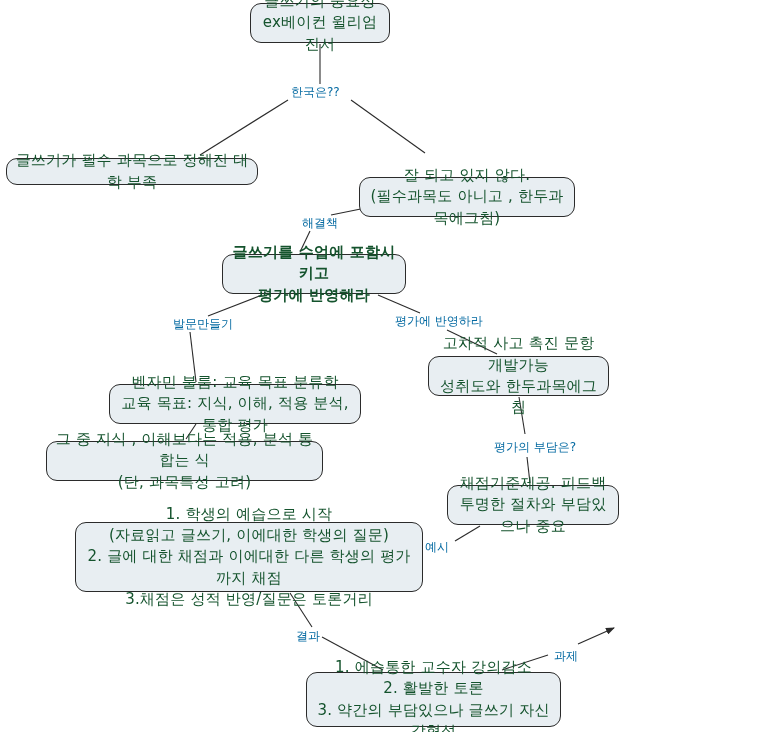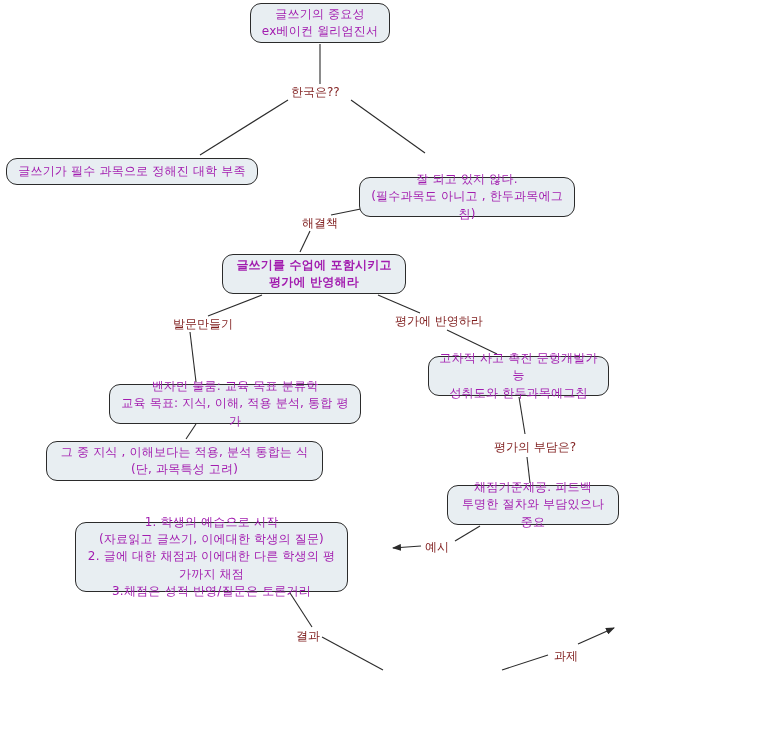--- a/index.html
+++ b/index.html
@@ -27,30 +27,30 @@
   .node {
     position: absolute;
     box-sizing: border-box;
     background: #e8eef2;
     border: 1px solid #2b2b2b;
     border-radius: 11px;
     display: flex;
     align-items: center;
     justify-content: center;
     text-align: center;
-    color: #a21caf;
-    font-size: 12px;
+    color: #14532d;
+    font-size: 15px;
     line-height: 1.42;
     letter-spacing: 0.2px;
     white-space: pre-line;
     padding: 3px 8px;
   }
   .edge-label {
     position: absolute;
-    color: #7f1d1d;
+    color: #0369a1;
     font-size: 12px;
     line-height: 1;
     white-space: nowrap;
     background: transparent;
   }
 </style>
 </head>
 <body>
 
 <div id="canvas">
@@ -110,25 +110,28 @@
 
   <div class="node" style="left:109px; top:384px; width:252px; height:40px;">벤자민 불룸: 교육 목표 분류학
 교육 목표: 지식, 이해, 적용 분석, 통합 평가</div>
 
   <div class="node" style="left:46px; top:441px; width:277px; height:40px;">그 중 지식 , 이해보다는 적용, 분석 통합는 식
 (단, 과목특성 고려)</div>
 
   <div class="node" style="left:447px; top:485px; width:172px; height:40px;">채점기준제공. 피드백
 투명한 절차와 부담있으나 중요</div>
 
-  <div class="node" style="left:75px; top:522px; width:273px; height:70px;">1. 학생의 예습으로 시작
+  <div class="node" style="left:75px; top:522px; width:348px; height:70px;">1. 학생의 예습으로 시작
 (자료읽고 글쓰기, 이에대한 학생의 질문)
 2. 글에 대한 채점과 이에대한 다른 학생의 평가까지 채점
 3.채점은 성적 반영/질문은 토론거리</div>
 
+  <div class="node" style="left:306px; top:672px; width:255px; height:55px;">1. 에습통한 교수자 강의감소
+2. 활발한 토론
+3. 약간의 부담있으나 글쓰기 자신감형성</div>
 
 
   <div class="edge-label" style="left:291px; top:86px;">한국은??</div>
 
   <div class="edge-label" style="left:302px; top:217px;">해결책</div>
 
   <div class="edge-label" style="left:173px; top:318px;">발문만들기</div>
 
   <div class="edge-label" style="left:395px; top:315px;">평가에 반영하라</div>
 

